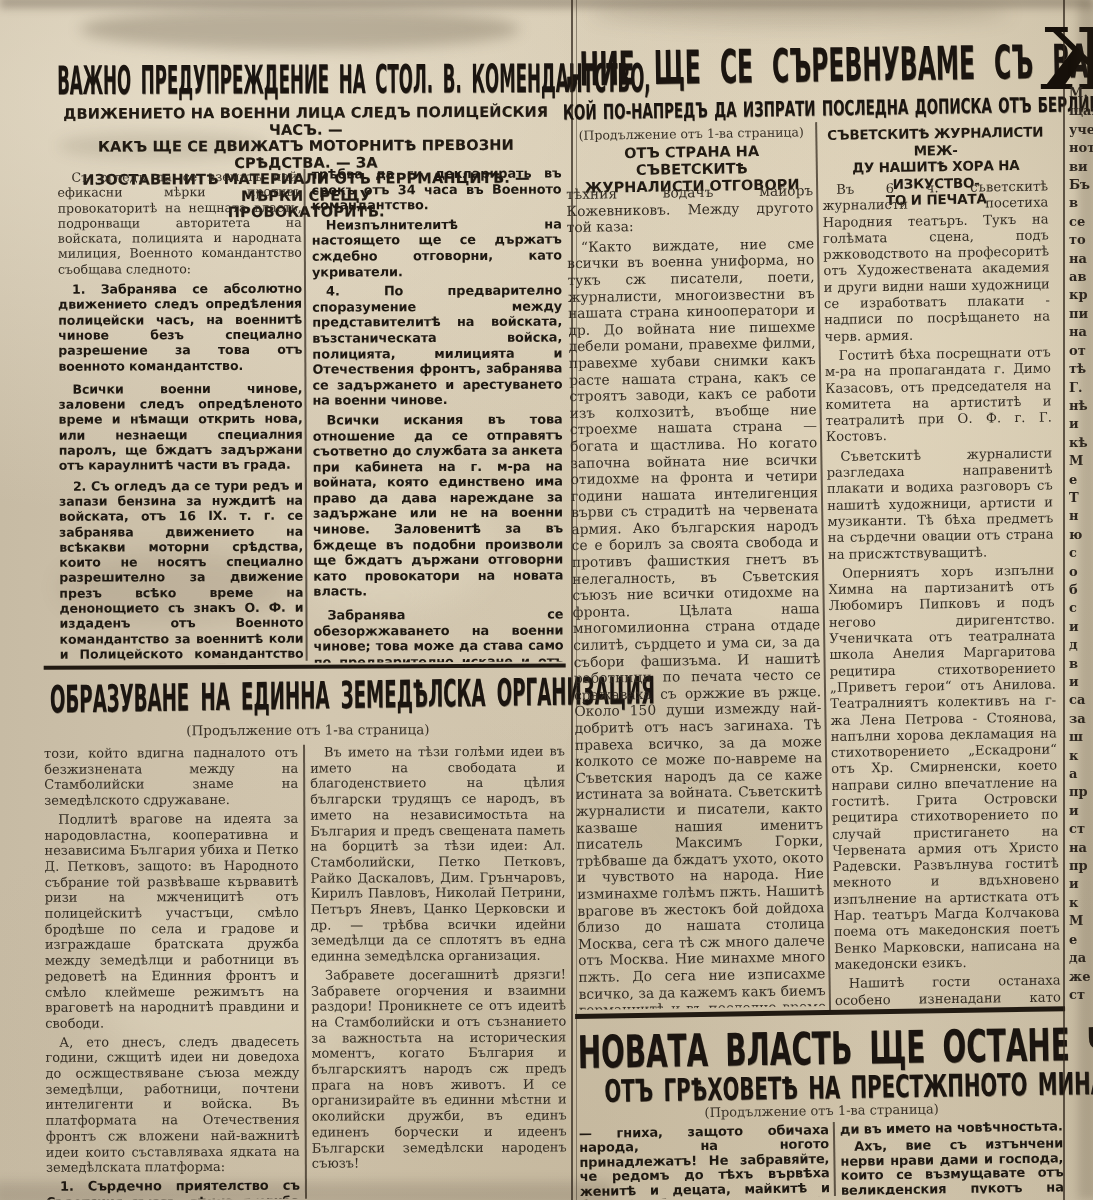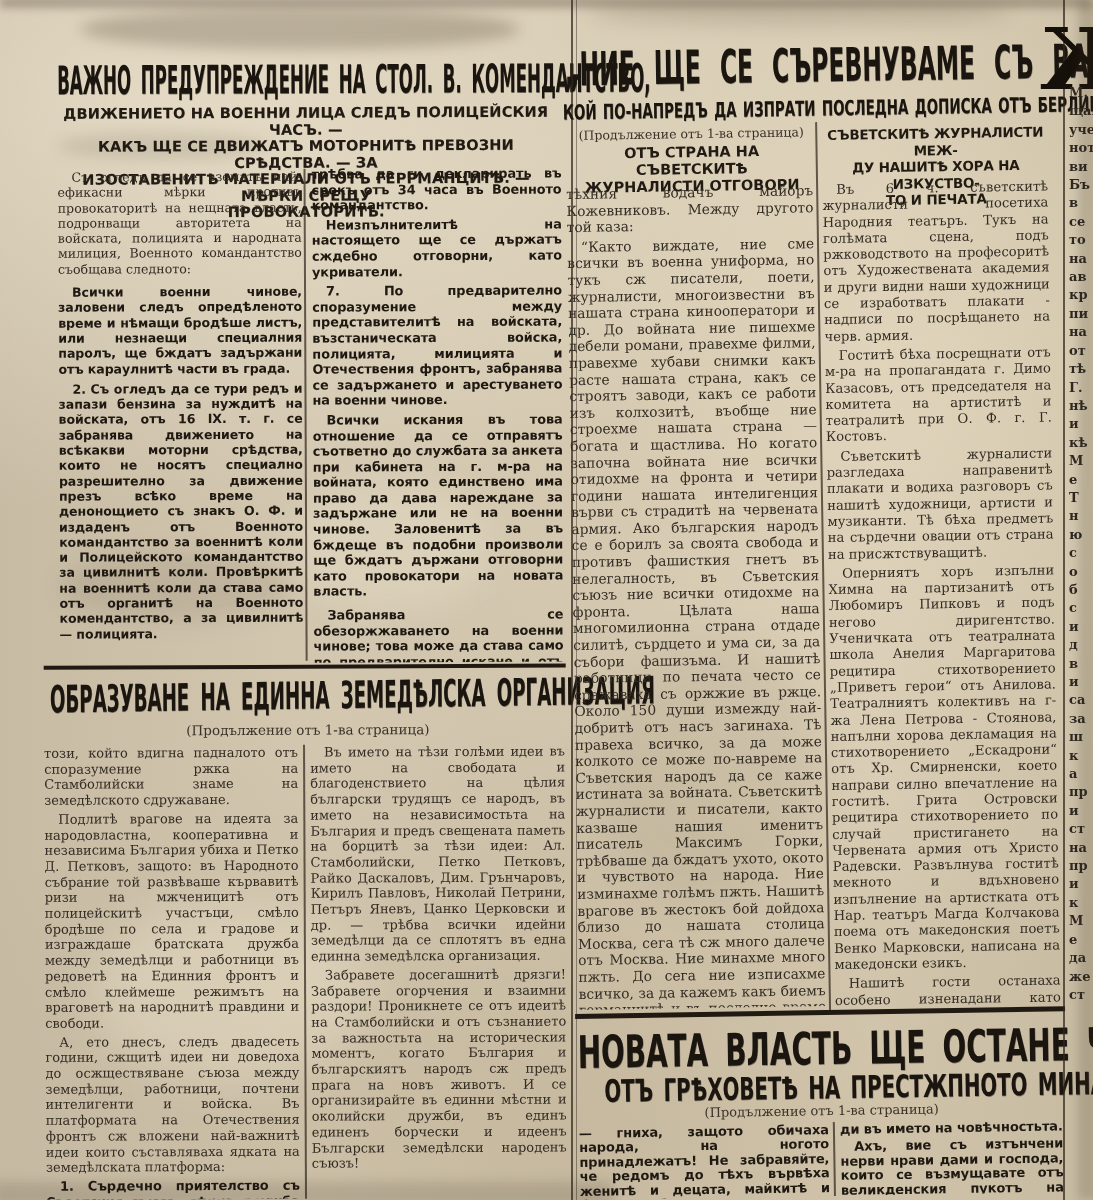--- a/index.html
+++ b/index.html
@@ -55,44 +55,45 @@
 
     <div class="abs hl" style="left:62px;top:58px;font-size:26px;word-spacing:6px;transform:scale(.64,1.52);">ВАЖНО ПРЕДУПРЕЖДЕНИЕ НА СТОЛ. В. КОМЕНДАНТСТВО,</div>
 
     <div class="abs subhl" style="left:58px;top:106px;width:505px;font-size:14.5px;line-height:16.5px;letter-spacing:.2px;">ДВИЖЕНИЕТО НА ВОЕННИ ЛИЦА СЛЕДЪ  ПОЛИЦЕЙСКИЯ  ЧАСЪ. —
 КАКЪ ЩЕ СЕ ДВИЖАТЪ МОТОРНИТѢ ПРЕВОЗНИ СРѢДСТВА. — ЗА
 ИЗОСТАВЕНИТѢ МАТЕРИАЛИ ОТЪ ГЕРРМАНЦИТѢ. — МѢРКИ СРЕЩУ
 ПРОВОКАТОРИТѢ.</div>
 
     <div class="abs col w-col" style="left:62px;top:170px;width:244px;height:494px;">
       <p class="serifp">Съ огледъ да се взематъ най-ефикасни мѣрки противъ провокаторитѣ на нещната власть, подронващи авторитета на войската, полицията и народната милиция, Военното командантство съобщава следното:</p>
-      <p class="boldp" style="margin-top:8px;">Всички военни чинове, заловени следъ опредѣленото време и нѣмащи бродѣше листъ, или незнаещи специалния паролъ, ще бждатъ задържани отъ караулнитѣ части въ града.</p>
+      <p class="boldp" style="margin-top:5px;">1. Забранява се абсолютно движението следъ опредѣления полицейски часъ, на военнитѣ чинове безъ специално разрешение за това отъ военното командантство.</p>
+      <p class="boldp" style="margin-top:8px;">Всички военни чинове, заловени следъ опредѣленото време и нѣмащи открить нова, или незнаещи специалния паролъ, ще бждатъ задържани отъ караулнитѣ части въ града.</p>
       <p class="boldp" style="margin-top:5px;">2. Съ огледъ да се тури редъ и запази бензина за нуждитѣ на войската, отъ 16 IX. т. г. се забранява движението на всѣкакви моторни срѣдства, които не носятъ специално разрешително за движение презъ всѣко време на денонощието съ знакъ О. Ф. и издаденъ отъ Военното командантство за военнитѣ коли и Полицейското командантство за цивилнитѣ коли. Провѣркитѣ на военнитѣ коли да става само отъ органитѣ на Военното комендантство, а за цивилнитѣ — полицията.</p>
 
     </div>
 
     <div class="vrule" style="left:308px;top:170px;height:492px;"></div>
 
     <div class="abs col w-col2" style="left:316px;top:168px;width:250px;height:496px;">
       <p class="boldp noind">трѣбва да ги декларирать въ срокъ отъ 34 часа въ Военното командантство.</p>
       <p class="boldp" style="margin-top:4px;">Неизпълнителитѣ на настоящето ще се държатъ сждебно отговорни, като укриватели.</p>
-      <p class="boldp" style="margin-top:4px;">7. По предварително споразумение между представителитѣ на войската, възстаническата войска, полицията, милицията и Отечествения фронтъ, забранява се задържането и арестуването на военни чинове.</p>
+      <p class="boldp" style="margin-top:4px;">4. По предварително споразумение между представителитѣ на войската, възстаническата войска, полицията, милицията и Отечествения фронтъ, забранява се задържането и арестуването на военни чинове.</p>
       <p class="boldp" style="margin-top:4px;">Всички искания въ това отношение да се отправятъ съответно до службата за анкета при кабинета на г. м-ра на войната, която единствено има право да дава нареждане за задържане или не на военни чинове. Заловенитѣ за въ бждеще въ подобни произволи ще бждатъ държани отговорни като провокатори на новата власть.</p>
       <p class="boldp" style="margin-top:8px;">Забранява се обезоржжаването на военни чинове; това може да става само по предварително искане и отъ съответнитѣ органи на Столичното военно командантство и воен. органи.</p>
 
     </div>
 
     <div class="hrule" style="left:46px;top:666px;width:522px;height:4px;"></div>
 
     <div class="abs hl" style="left:52px;top:678px;font-size:26px;word-spacing:7px;transform:scale(.70,1.45) rotate(-.3deg);">ОБРАЗУВАНЕ НА ЕДИННА ЗЕМЕДѢЛСКА ОРГАНИЗАЦИЯ</div>
 
     <div class="abs cont" style="left:50px;top:723px;width:520px;font-size:13.5px;">(Продължение отъ 1-ва страница)</div>
 
     <div class="abs col a3col" style="left:46px;top:746px;width:254px;height:454px;">
-      <p class="serifp noind">този, който вдигна падналото отъ споразумение ржка на Стамболийски знаме на земедѣлското сдружаване.</p>
+      <p class="serifp noind">този, който вдигна падналото отъ безжизнената между на Стамболийски знаме на земедѣлското сдружаване.</p>
       <p class="serifp">Подлитѣ врагове на идеята за народовластна, кооперативна и независима България убиха и Петко Д. Петковъ, защото: въ Народното събрание той развѣваше кървавитѣ ризи на мжченицитѣ отъ полицейскитѣ участъци, смѣло бродѣше по села и градове и изграждаше братската дружба между земедѣлци и работници въ редоветѣ на Единния фронтъ и смѣло клеймеше режимътъ на враговетѣ на народнитѣ правдини и свободи.</p>
       <p class="serifp">А, ето днесъ, следъ двадесеть години, сжщитѣ идеи ни доведоха до осжществяване съюза между земедѣлци, работници, почтени интелигенти и войска. Въ платформата на Отечествения фронтъ сж вложени най-важнитѣ идеи които съставляваха ядката на земедѣлската платформа:</p>
       <p class="boldp" style="font-weight:700;">1. Сърдечно приятелство съ Съветския съюзъ, вѣчна дружба съ братския руски народъ, искрено приятелство съ западнитѣ демокрации и Америка и пълно разбирателство съ всички славянски и балкански народи.</p>
 
     </div>
 
     <div class="vrule" style="left:305px;top:746px;height:454px;"></div>
 
     <div class="abs col a3col" style="left:312px;top:746px;width:255px;height:454px;">
       <p class="serifp">Въ името на тѣзи голѣми идеи въ името на свободата и благоденствието на цѣлия български трудящъ се народъ, въ името на независимостьта на България и предъ свещената паметь на борцитѣ за тѣзи идеи: Ал. Стамболийски, Петко Петковъ, Райко Даскаловъ, Дим. Грънчаровъ, Кирилъ Павловъ, Николай Петрини, Петъръ Яневъ, Цанко Церковски и др. — трѣбва всички идейни земедѣлци да се сплотятъ въ една единна земедѣлска организация.</p>

